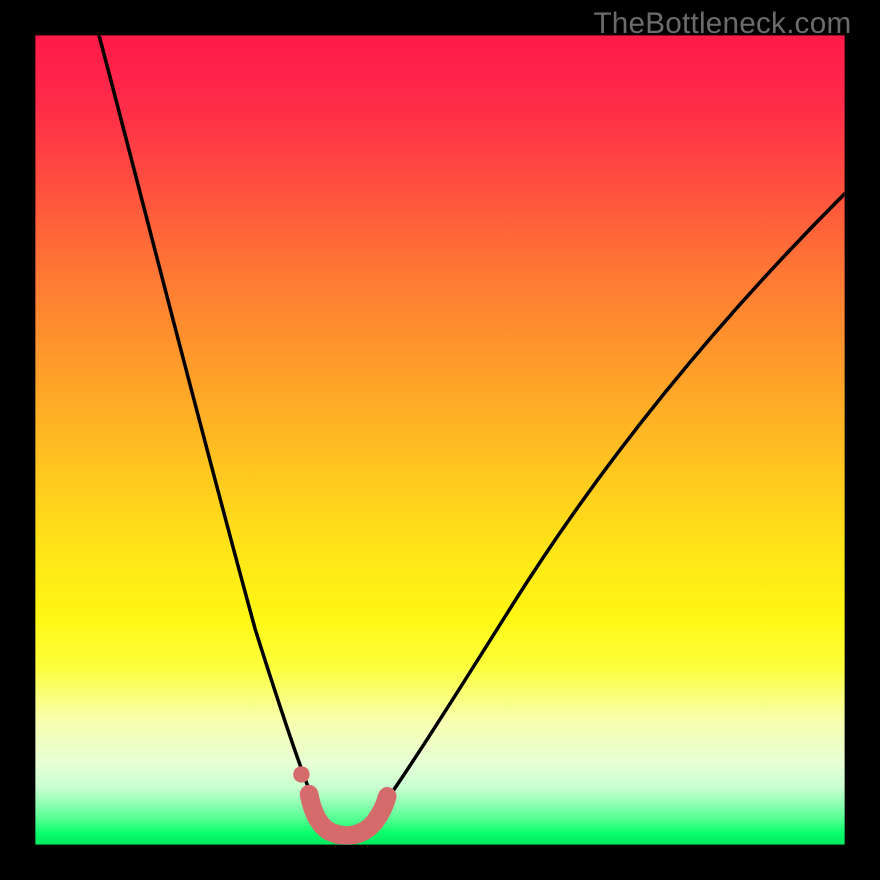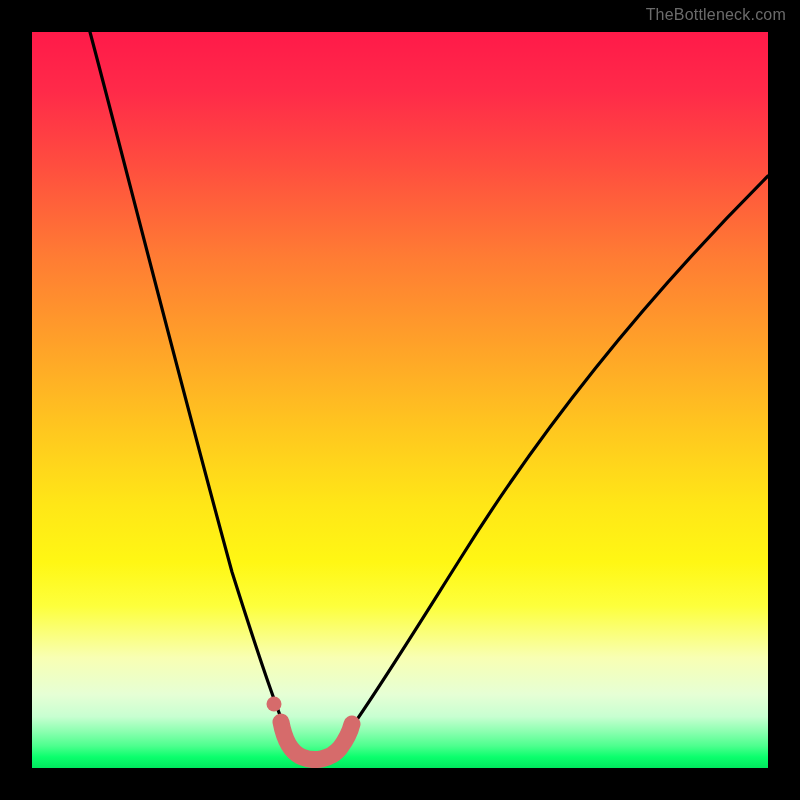--- a/index.html
+++ b/index.html
@@ -42,23 +42,23 @@
       #c8ffd1 93%,
       #8dffb1 95%,
       #4dff8e 97%,
       #0bff6d 98.5%,
       #00e85e 100%
     );
   }
   .watermark {
     position: absolute;
     top: 6px;
-    right: 14px;
+    right: 26px;
     color: #6b6b6b;
-    font-size: 16px;
+    font-size: 27px;
     font-weight: 500;
     letter-spacing: 0.2px;
   }
   svg.curve {
     position: absolute;
     inset: 0;
   }
 </style>
 </head>
 <body>

